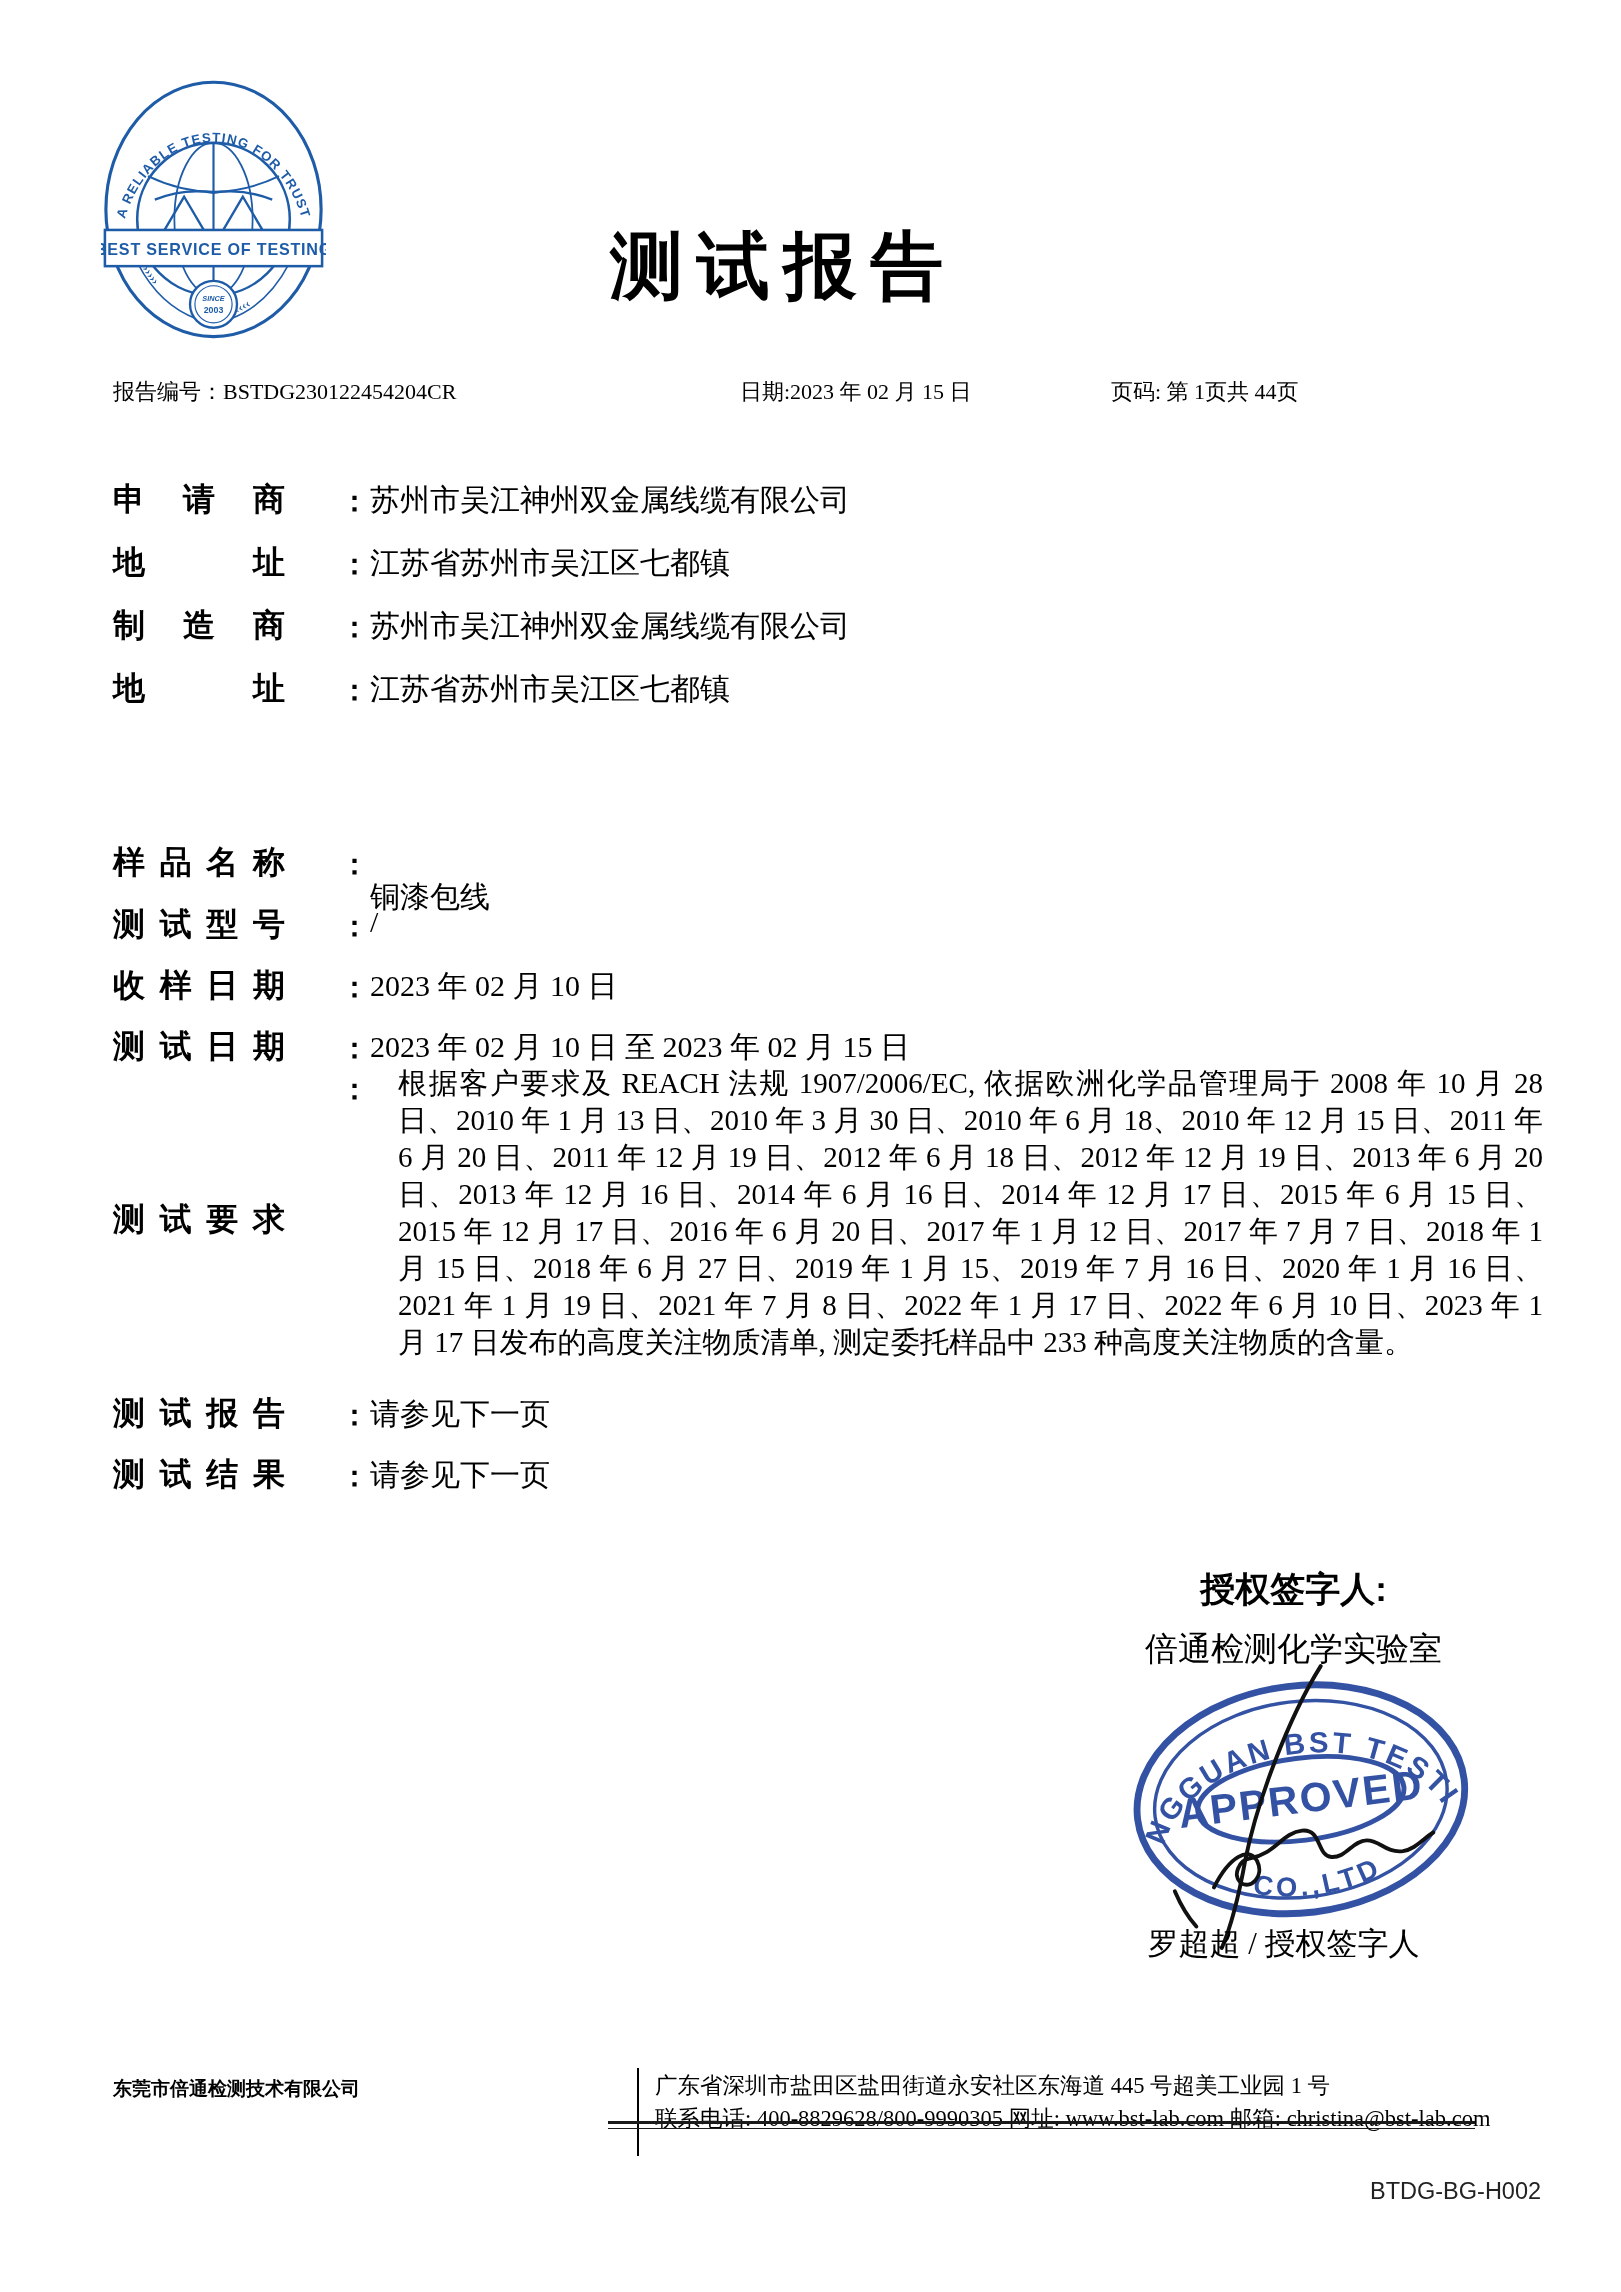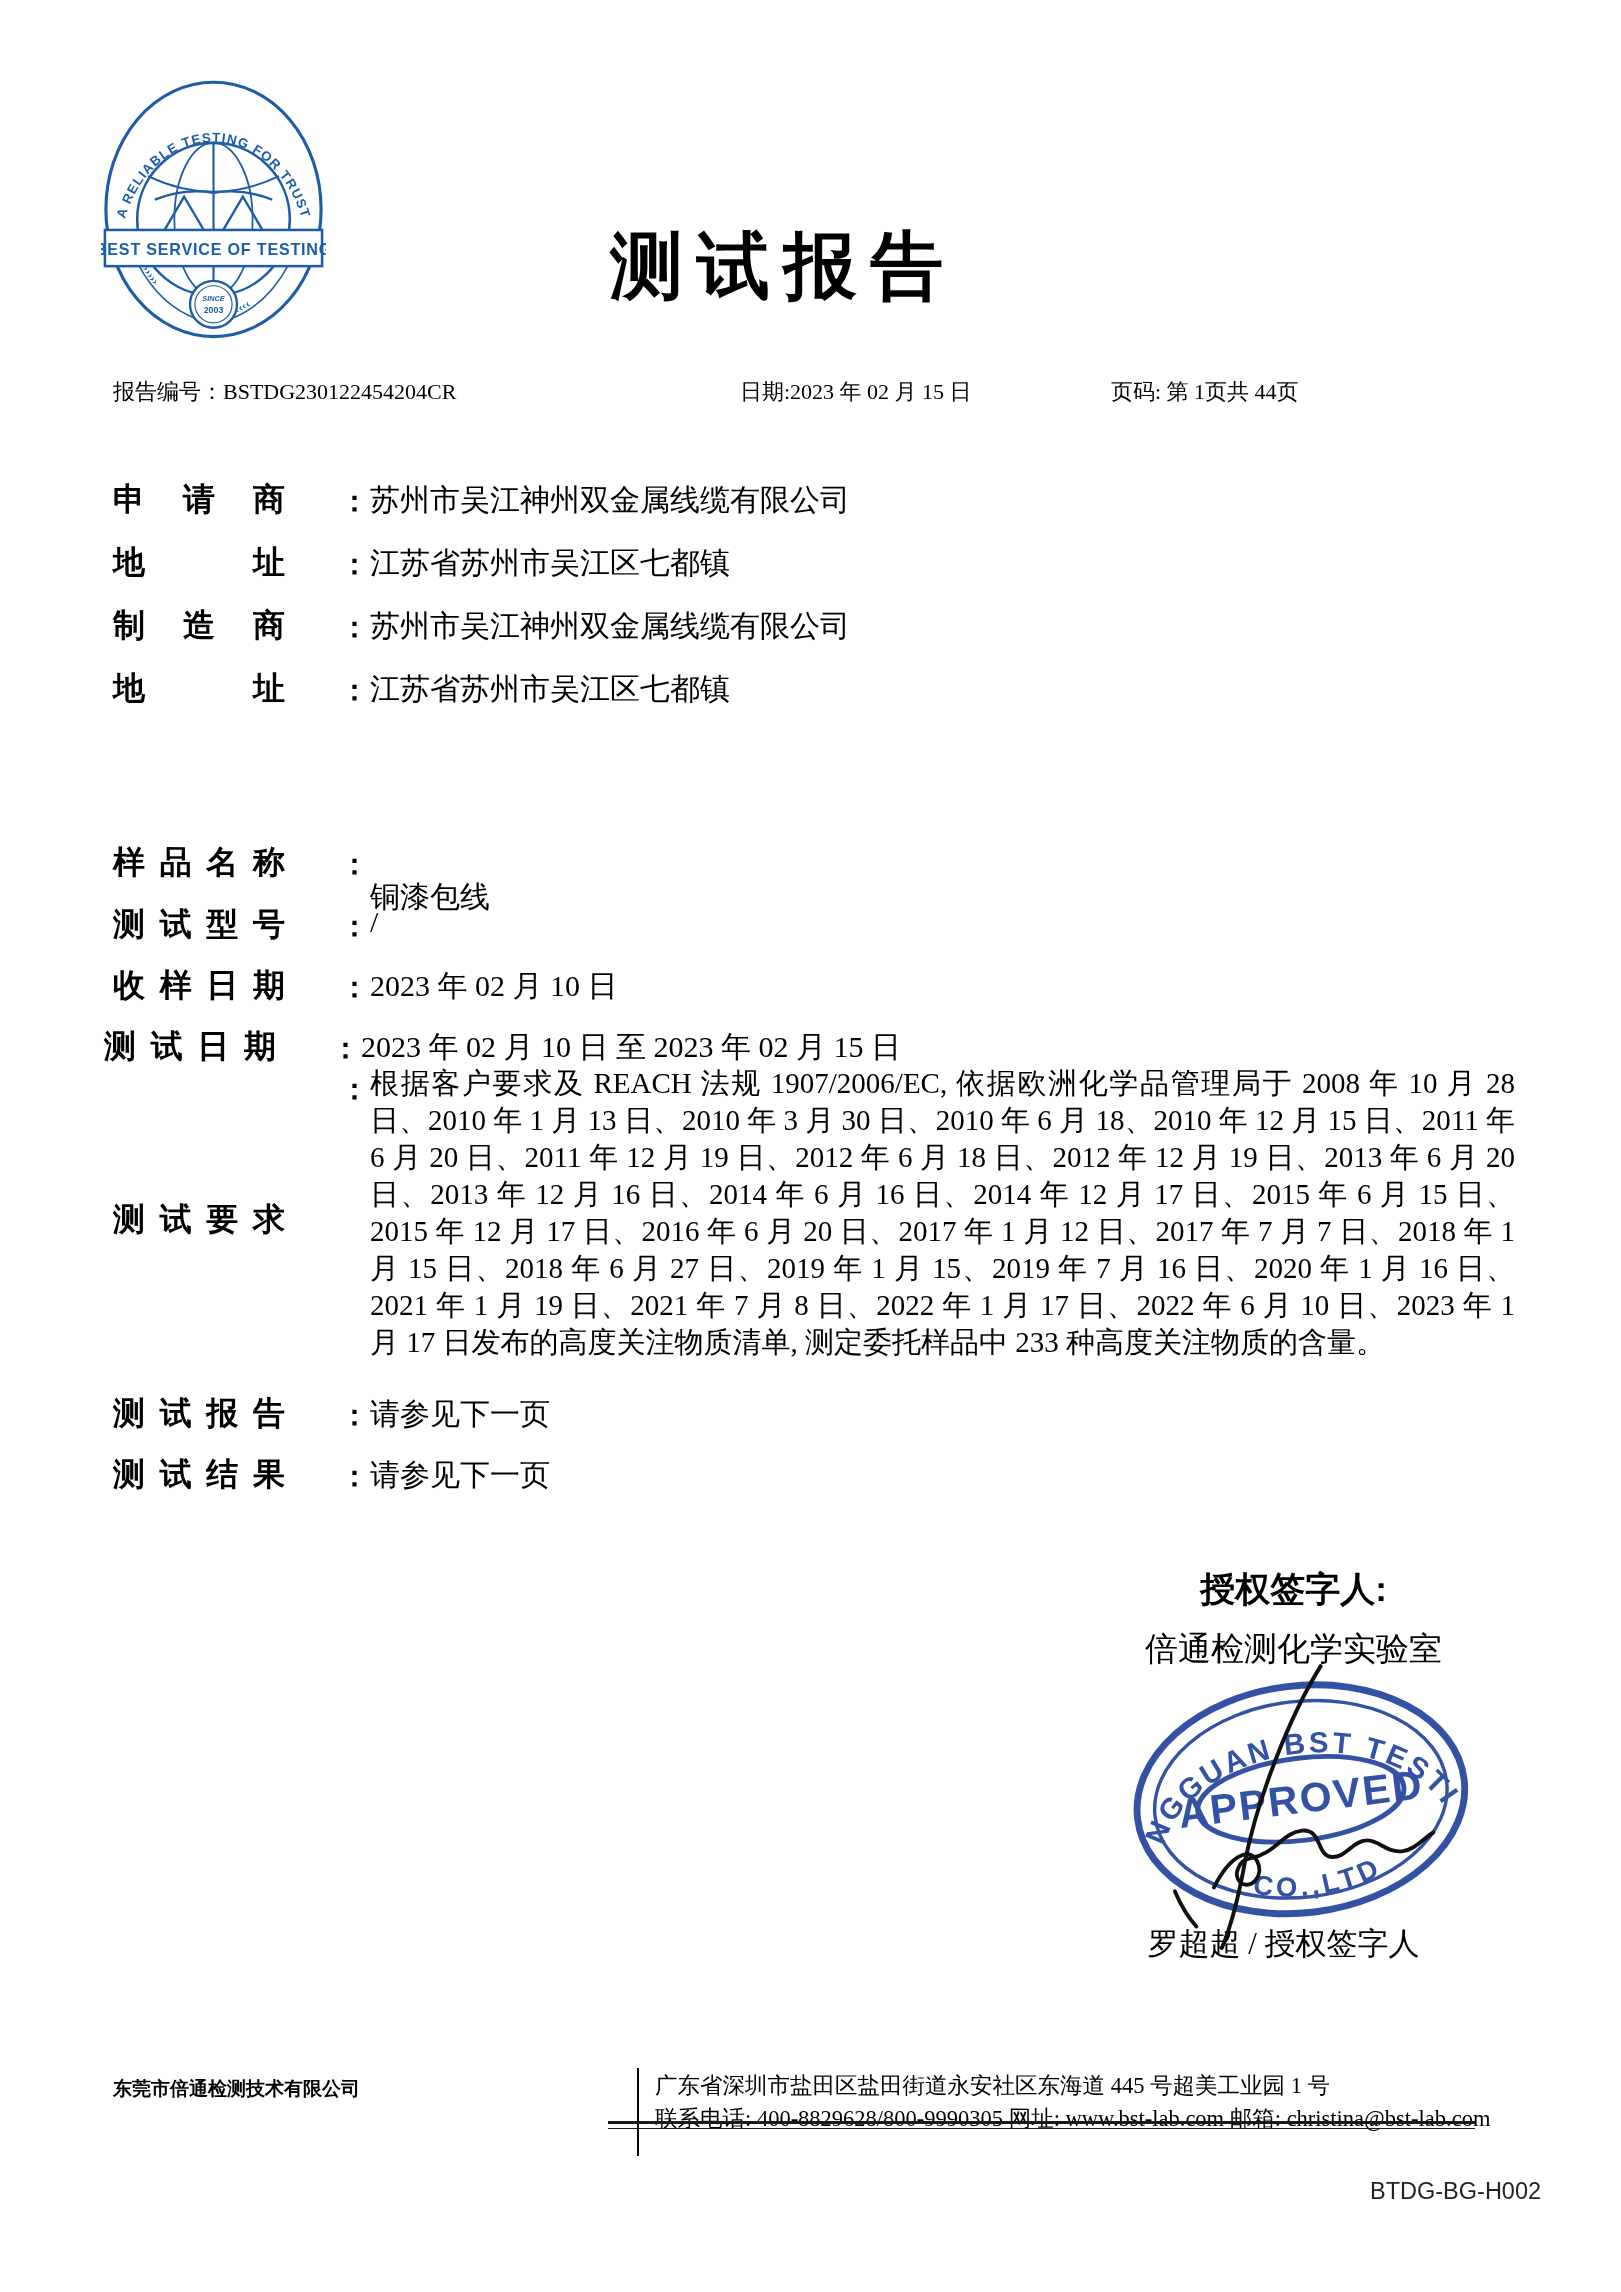--- a/index.html
+++ b/index.html
@@ -16,20 +16,21 @@
   .lbl{
     display:inline-block;width:172px;
     font-family:"Liberation Sans", sans-serif;font-weight:700;font-size:32px;
     text-align:justify;text-align-last:justify;vertical-align:top;
   }
   .colon{font-size:29px;font-weight:700;font-family:"Liberation Sans", sans-serif;}
   .val{font-size:30px;font-family:"Liberation Serif", serif;white-space:nowrap;}
   .para{
     font-size:29px;line-height:37px;text-align:justify;
     font-family:"Liberation Serif", serif;
+    margin-left:28px;
   }
   .sig-title{font-family:"Liberation Sans", sans-serif;font-weight:700;font-size:35px;text-align:center;}
   .sig-lab{font-size:33px;text-align:center;}
   .sig-name{font-size:31px;text-align:center;}
   .disclaimer{font-size:22px;white-space:nowrap;}
   .f-company{font-family:"Liberation Sans", sans-serif;font-weight:700;font-size:19px;white-space:nowrap;}
   .f-small{font-size:22.5px;white-space:nowrap;}
   .vline{width:2px;background:#000;}
   .dline{border-top:3.9px solid #1a1a1a;border-bottom:1.5px solid #1a1a1a;height:3.9px;}
   .formcode{font-family:"Liberation Sans", sans-serif;font-size:23.5px;color:#222;}
@@ -122,21 +123,21 @@
   <div class="abs" style="left:113px;top:903px;">
     <span class="lbl">测试型号</span>
     <span class="colon abs" style="left:227px;top:3.9px;">：</span>
     <span class="val abs" style="left:257px;top:2px;">/</span>
   </div>
   <div class="abs" style="left:113px;top:964px;">
     <span class="lbl">收样日期</span>
     <span class="colon abs" style="left:227px;top:3.9px;">：</span>
     <span class="val abs" style="left:257px;top:2px;">2023 年 02 月 10 日</span>
   </div>
-  <div class="abs" style="left:104px;top:1025px;">
+  <div class="abs" style="left:113px;top:1025px;">
     <span class="lbl">测试日期</span>
     <span class="colon abs" style="left:227px;top:3.9px;">：</span>
     <span class="val abs" style="left:257px;top:2px;">2023 年 02 月 10 日  至  2023 年 02 月 15 日</span>
   </div>
 
   <div class="abs lbl" style="left:113px;top:1198px;">测试要求</div>
   <div class="abs colon" style="left:340px;top:1070px;">：</div>
   <div class="abs para" style="left:370px;top:1065px;width:1145px;">根据客户要求及 REACH 法规 1907/2006/EC, 依据欧洲化学品管理局于 2008 年 10 月 28 日、2010 年 1 月 13 日、2010 年 3 月 30 日、2010 年 6 月 18、2010 年 12 月 15 日、2011 年 6 月 20 日、2011 年 12 月 19 日、2012 年 6 月 18 日、2012 年 12 月 19 日、2013 年 6 月 20 日、2013 年 12 月 16 日、2014 年 6 月 16 日、2014 年 12 月 17 日、2015 年 6 月 15 日、2015 年 12 月 17 日、2016 年 6 月 20 日、2017 年 1 月 12 日、2017 年 7 月 7 日、2018 年 1 月 15 日、2018 年 6 月 27 日、2019 年 1 月 15、2019 年 7 月 16 日、2020 年 1 月 16 日、2021 年 1 月 19 日、2021 年 7 月 8 日、2022 年 1 月 17 日、2022 年 6 月 10 日、2023 年 1 月 17 日发布的高度关注物质清单, 测定委托样品中 233 种高度关注物质的含量。</div>
 
   <div class="abs" style="left:113px;top:1392px;">

